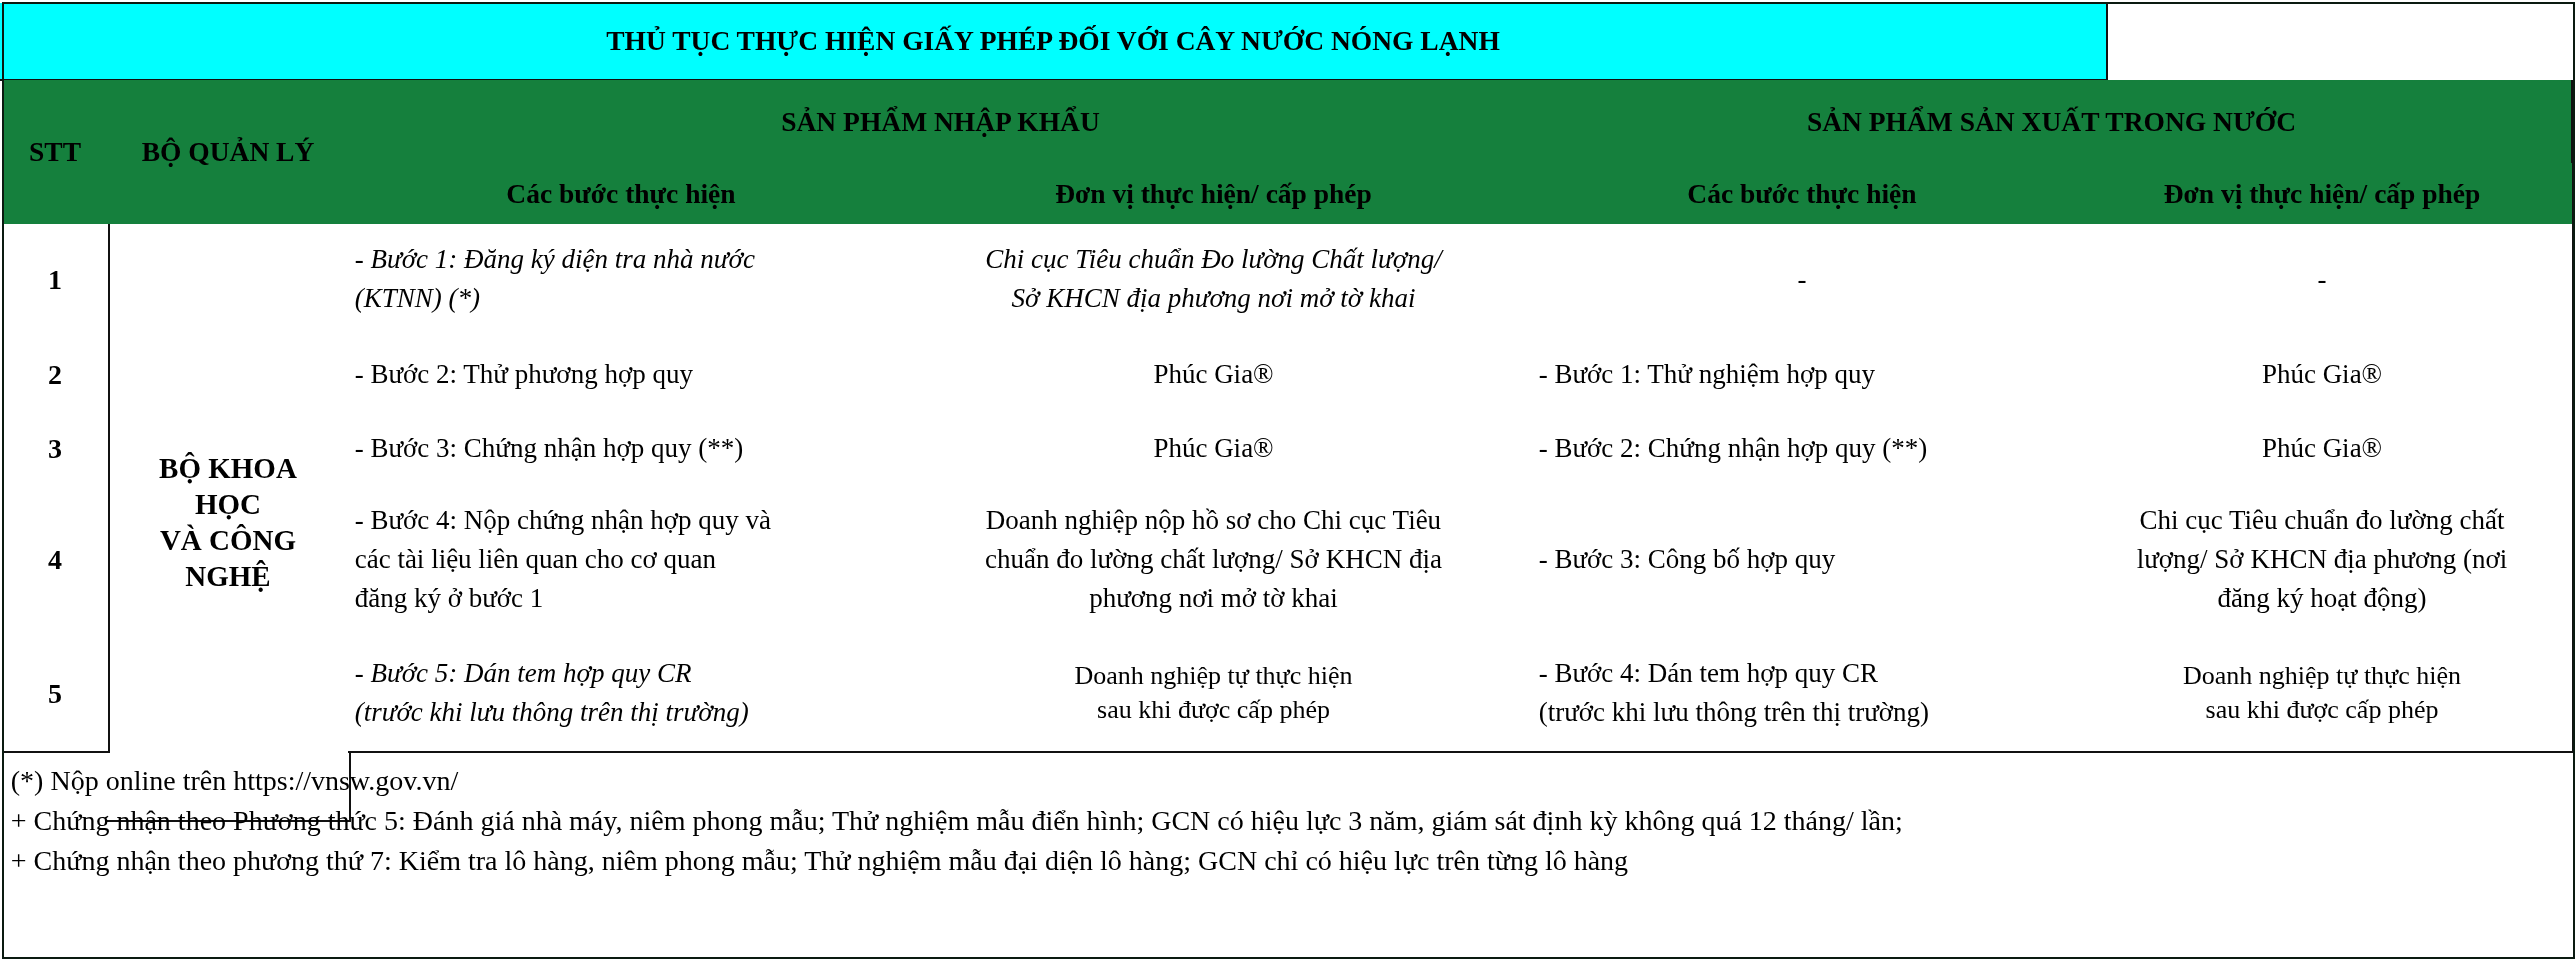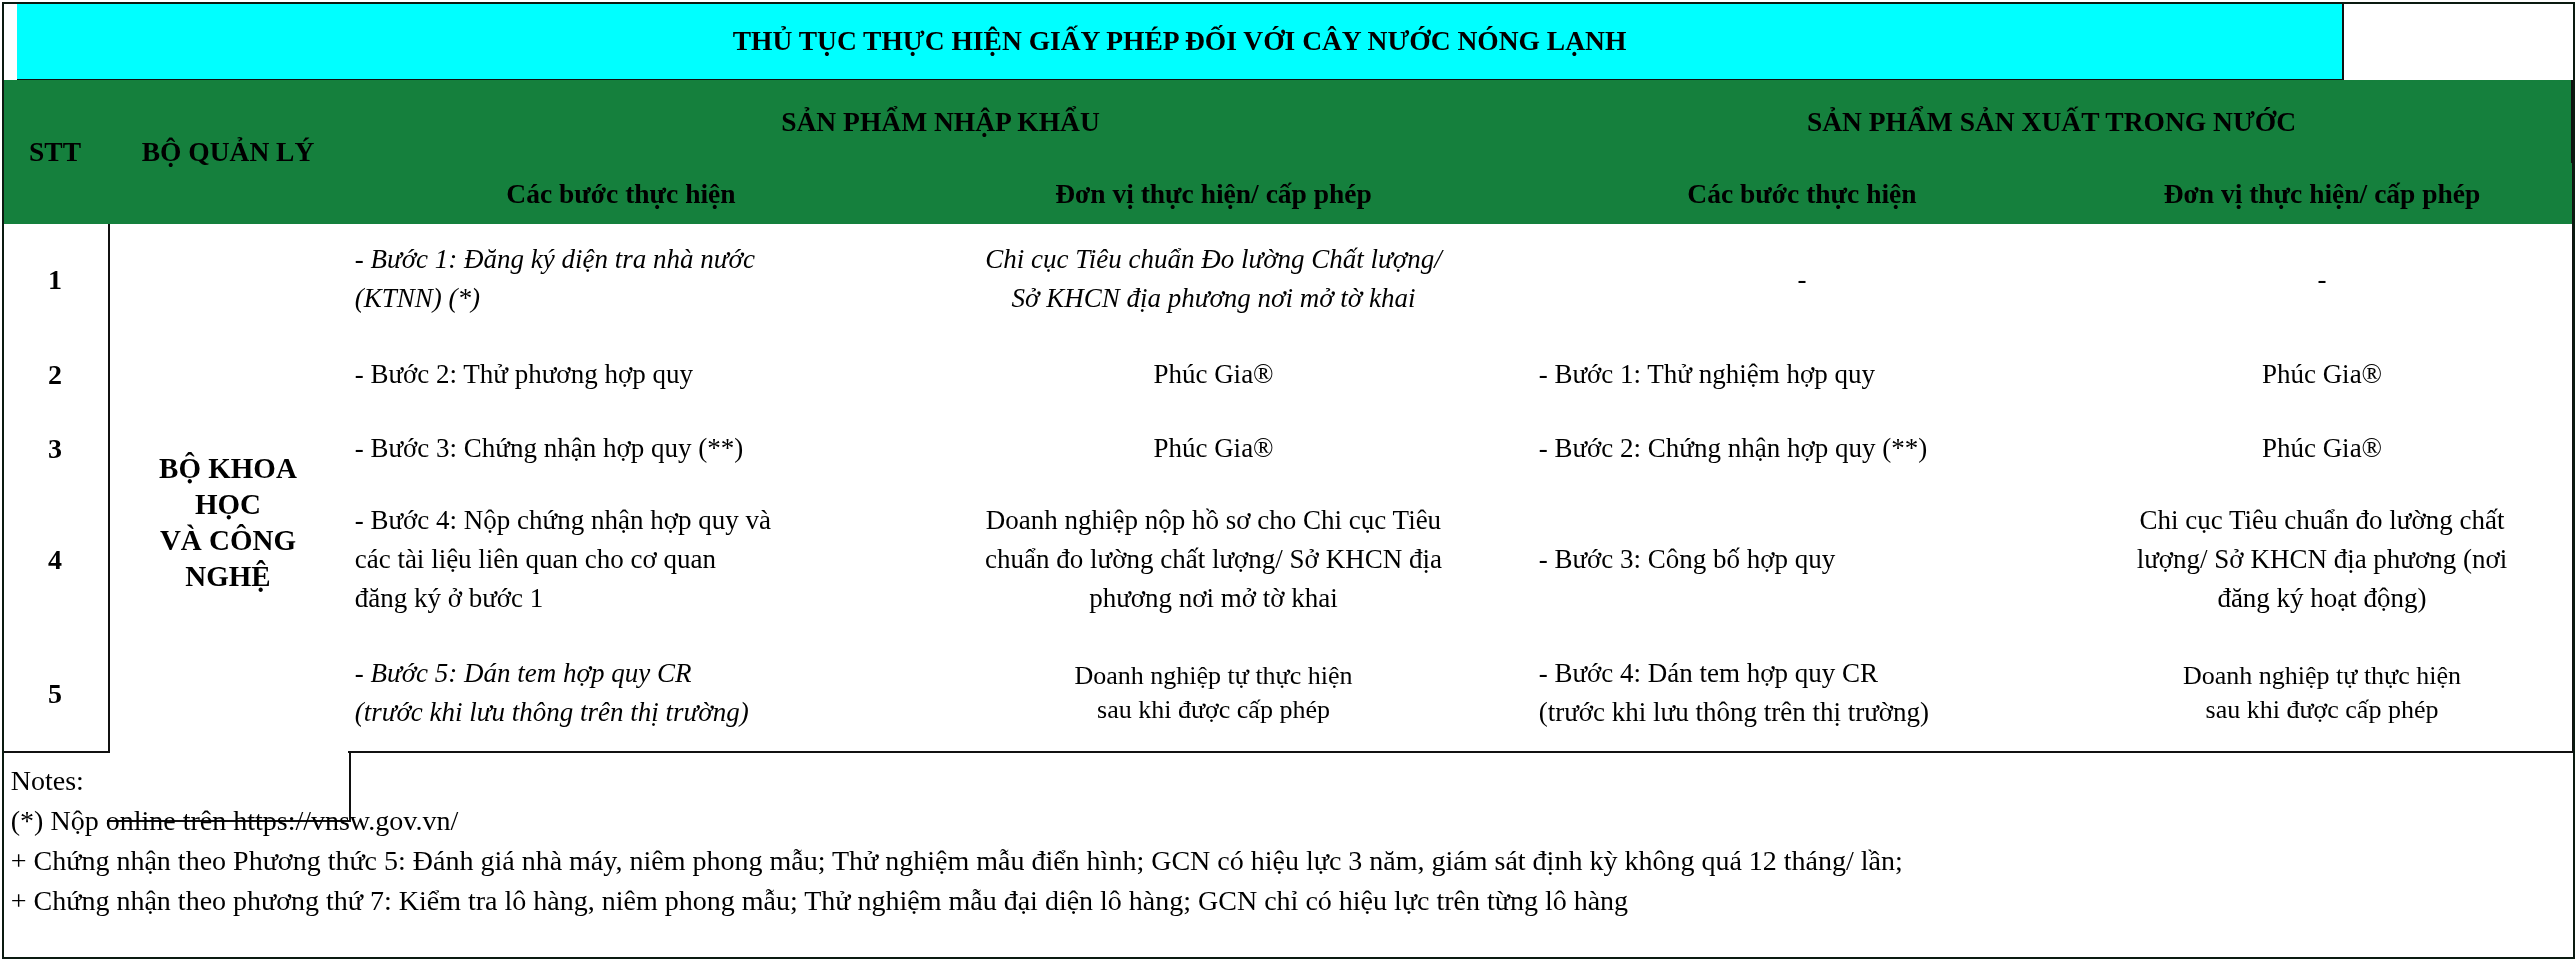--- a/index.html
+++ b/index.html
@@ -18,21 +18,21 @@
     .txt { white-space: pre-line; }
     #outer { position: absolute; left: 1.7px; top: 1.7px; width: 2573px; height: 957px;
              box-sizing: border-box; border: 2.5px solid #0a1a10; pointer-events: none; }
     #notes { position: absolute; left: 2.5px; top: 751px; width: 2570px; height: 206px;
              box-sizing: border-box; padding: 10px 0 0 8.3px; font-size: 28px; line-height: 40px; }
     #notes div { white-space: nowrap; }
   </style>
 </head>
 <body>
 
-<div class="cell center title" style="left:17px; top:2.5px; width:2327px; height:78px;">
+<div class="cell center title" style="left:0; top:2.5px; width:2108px; height:78px;">
   <span>THỦ TỤC THỰC HIỆN GIẤY PHÉP ĐỐI VỚI CÂY NƯỚC NÓNG LẠNH</span>
 </div>
 
 <div class="cell center hdr" style="left:2.5px; top:80px; width:107px; height:146px;">
   <span>STT</span>
 </div>
 <div class="cell center hdr" style="left:107px; top:80px; width:244px; height:146px;">
   <span>BỘ QUẢN LÝ</span>
 </div>
 <div class="cell center hdr" style="left:348px; top:80px; width:1187px; height:86px;">
@@ -148,20 +148,19 @@
 <div class="cell left body" style="left:1532px; top:635px; width:542px; height:118px;">
   <span class="txt">- Bước 4: Dán tem hợp quy CR
 (trước khi lưu thông trên thị trường)</span>
 </div>
 <div class="cell center body" style="left:2072px; top:635px; width:502px; height:118px; line-height:34px; font-size:26px;">
   <span class="txt">Doanh nghiệp tự thực hiện
 sau khi được cấp phép</span>
 </div>
 
 <div id="notes">
-  <div>Notes:</div>
   <div>(*) Nộp online trên https://vnsw.gov.vn/</div>
   <div>+ Chứng nhận theo Phương thức 5: Đánh giá nhà máy, niêm phong mẫu; Thử nghiệm mẫu điển hình; GCN có hiệu lực 3 năm, giám sát định kỳ không quá 12 tháng/ lần;</div>
   <div>+ Chứng nhận theo phương thứ 7: Kiểm tra lô hàng, niêm phong mẫu; Thử nghiệm mẫu đại diện lô hàng; GCN chỉ có hiệu lực trên từng lô hàng</div>
 </div>
 
 <div id="outer"></div>
 
 
 </body></html>

